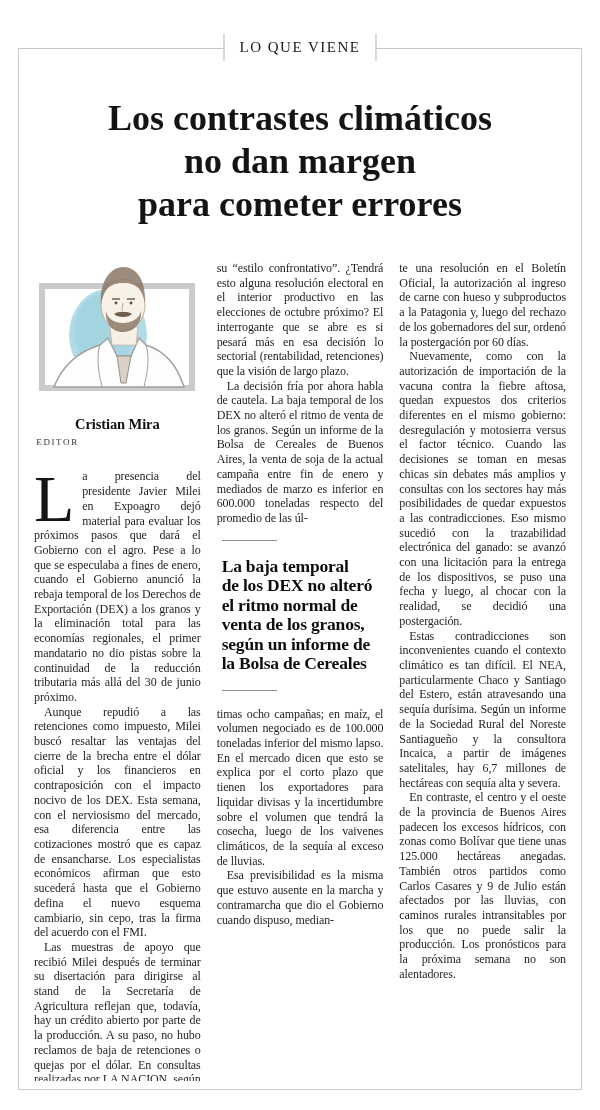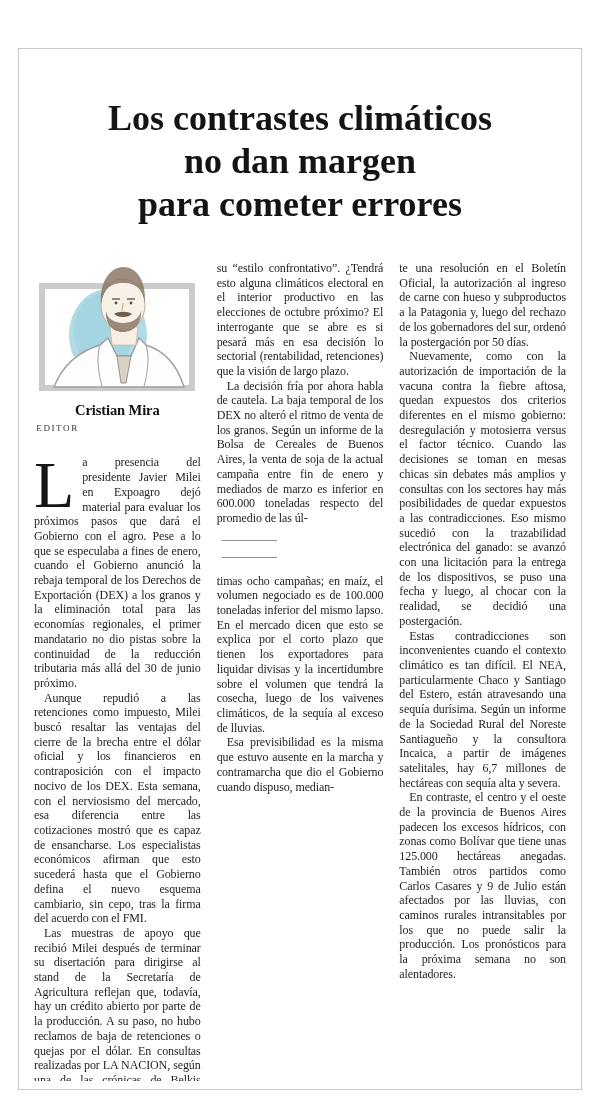--- a/index.html
+++ b/index.html
@@ -57,21 +57,21 @@
     letter-spacing: -0.1px;
   }
   .col p { text-indent: 10px; }
   .col p.nofirst { text-indent: 0; }
   
   .author-figure { width: 162px; margin: 0 auto; text-align: center; }
   .portrait-svg { display: block; width: 158px; height: 132px; margin: 0 auto; }
   .author-name {
     font-weight: bold;
     font-size: 14.5px;
-    margin-top: 10px;
+    margin-top: 24px;
     text-align: center;
     text-indent: 0 !important;
     color: #111;
   }
   .author-role {
     font-size: 9px;
     letter-spacing: 1.6px;
     margin: 3px 0 20px;
     text-align: left;
     text-indent: 0 !important;
@@ -105,20 +105,21 @@
     text-align: left;
     white-space: pre-line;
     letter-spacing: -0.2px;
   }
 </style>
 </head>
 <body>
 
 <div class="frame-box">
 
+  <div class="kicker">LO QUE VIENE</div>
 
   <h1 class="headline">Los contrastes climáticos
 no dan margen
 para cometer errores</h1>
 
   <div class="columns">
 
     <div class="col">
       <div class="author-figure">
         <svg class="portrait-svg" viewBox="0 0 158 132" aria-hidden="true">
@@ -151,31 +152,37 @@
         </svg>
         <p class="author-name">Cristian Mira</p>
         <p class="author-role">EDITOR</p>
       </div>
       <p class="nofirst"><span class="dropcap">L</span><span>a presencia del presidente Javier Milei en Expoagro dejó material para evaluar los próximos pasos que dará el Gobierno con el agro. Pese a lo que se especulaba a fines de enero, cuando el Gobierno anunció la rebaja temporal de los Derechos de Exportación (DEX) a los granos y la eliminación total para las economías regionales, el primer mandatario no dio pistas sobre la continuidad de la reducción tributaria más allá del 30 de junio próximo.</span></p>
       <p>Aunque repudió a las retenciones como impuesto, Milei buscó resaltar las ventajas del cierre de la brecha entre el dólar oficial y los financieros en contraposición con el impacto nocivo de los DEX. Esta semana, con el nerviosismo del mercado, esa diferencia entre las cotizaciones mostró que es capaz de ensancharse. Los especialistas económicos afirman que esto sucederá hasta que el Gobierno defina el nuevo esquema cambiario, sin cepo, tras la firma del acuerdo con el FMI.</p>
       <p>Las muestras de apoyo que recibió Milei después de terminar su disertación para dirigirse al stand de la Secretaría de Agricultura reflejan que, todavía, hay un crédito abierto por parte de la producción. A su paso, no hubo reclamos de baja de retenciones o quejas por el dólar. En consultas realizadas por LA NACION, según una de las crónicas de Belkis Martínez, los productores expresaron su respaldo al Presidente, aunque plantearon reparos por</p>
     </div>
 
     <div class="col">
-      <p class="nofirst">su “estilo confrontativo”. ¿Tendrá esto alguna climáticos electoral en el interior productivo en las elecciones de octubre próximo? El interrogante que se abre es si pesará más en esa decisión lo sectorial (rentabilidad, retenciones) que la visión de largo plazo.</p>
+      <p class="nofirst">su “estilo confrontativo”. ¿Tendrá esto alguna resolución electoral en el interior productivo en las elecciones de octubre próximo? El interrogante que se abre es si pesará más en esa decisión lo sectorial (rentabilidad, retenciones) que la visión de largo plazo.</p>
       <p>La decisión fría por ahora habla de cautela. La baja temporal de los DEX no alteró el ritmo de venta de los granos. Según un informe de la Bolsa de Cereales de Buenos Aires, la venta de soja de la actual campaña entre fin de enero y mediados de marzo es inferior en 600.000 toneladas respecto del promedio de las úl-</p>
       <div class="pullquote">
         <hr class="pq-rule top">
+        <div class="pq-text">La baja temporal
+de los DEX no alteró
+el ritmo normal de
+venta de los granos,
+según un informe de
+la Bolsa de Cereales</div>
         <hr class="pq-rule bottom">
       </div>
       <p class="nofirst">timas ocho campañas; en maíz, el volumen negociado es de 100.000 toneladas inferior del mismo lapso. En el mercado dicen que esto se explica por el corto plazo que tienen los exportadores para liquidar divisas y la incertidumbre sobre el volumen que tendrá la cosecha, luego de los vaivenes climáticos, de la sequía al exceso de lluvias.</p>
       <p>Esa previsibilidad es la misma que estuvo ausente en la marcha y contramarcha que dio el Gobierno cuando dispuso, median-</p>
     </div>
 
     <div class="col">
-      <p class="nofirst">te una resolución en el Boletín Oficial, la autorización al ingreso de carne con hueso y subproductos a la Patagonia y, luego del rechazo de los gobernadores del sur, ordenó la postergación por 50 días.</p>
+      <p class="nofirst">te una resolución en el Boletín Oficial, la autorización al ingreso de carne con hueso y subproductos a la Patagonia y, luego del rechazo de los gobernadores del sur, ordenó la postergación por 60 días.</p>
       <p>Nuevamente, como con la autorización de importación de la vacuna contra la fiebre aftosa, quedan expuestos dos criterios diferentes en el mismo gobierno: desregulación y motosierra versus el factor técnico. Cuando las decisiones se toman en mesas chicas sin debates más amplios y consultas con los sectores hay más posibilidades de quedar expuestos a las contradicciones. Eso mismo sucedió con la trazabilidad electrónica del ganado: se avanzó con una licitación para la entrega de los dispositivos, se puso una fecha y luego, al chocar con la realidad, se decidió una postergación.</p>
       <p>Estas contradicciones son inconvenientes cuando el contexto climático es tan difícil. El NEA, particularmente Chaco y Santiago del Estero, están atravesando una sequía durísima. Según un informe de la Sociedad Rural del Noreste Santiagueño y la consultora Incaica, a partir de imágenes satelitales, hay 6,7 millones de hectáreas con sequía alta y severa.</p>
       <p>En contraste, el centro y el oeste de la provincia de Buenos Aires padecen los excesos hídricos, con zonas como Bolívar que tiene unas 125.000 hectáreas anegadas. También otros partidos como Carlos Casares y 9 de Julio están afectados por las lluvias, con caminos rurales intransitables por los que no puede salir la producción. Los pronósticos para la próxima semana no son alentadores.</p>
     </div>
 
   </div>
 </div>
 
 </body></html>

